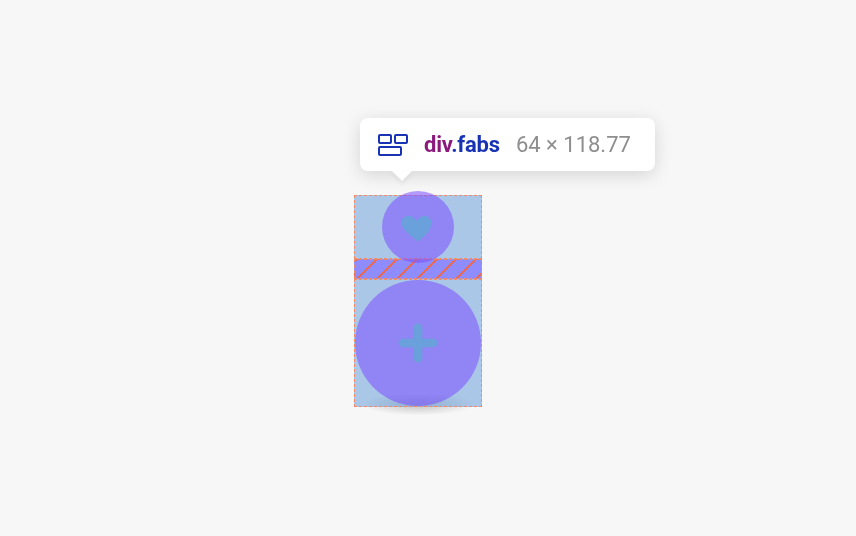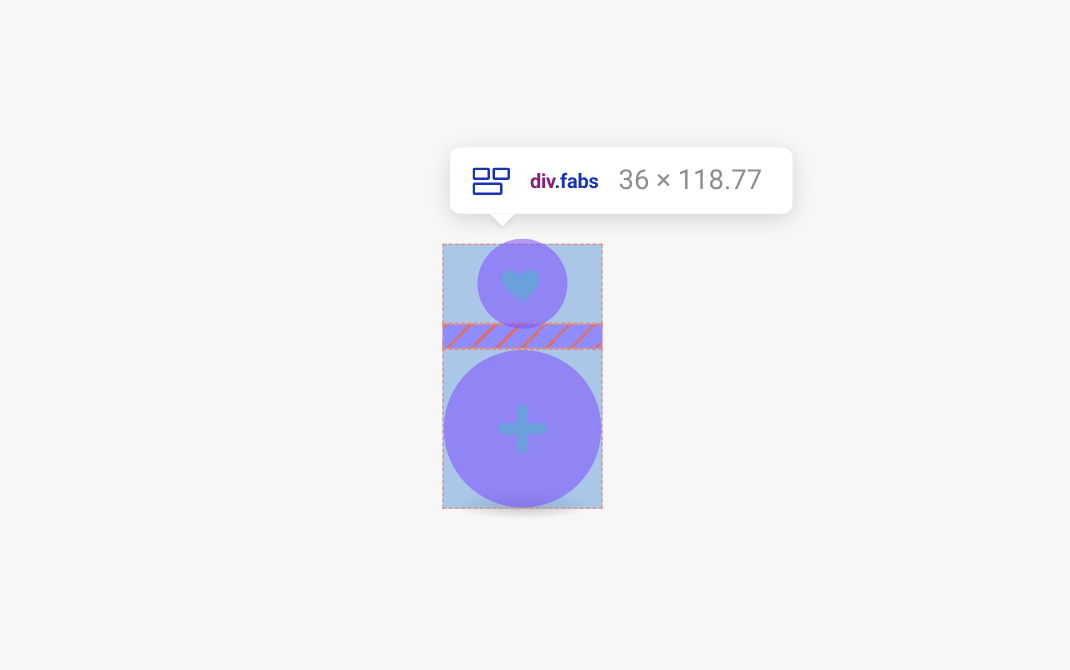--- a/index.html
+++ b/index.html
@@ -95,21 +95,21 @@
     bottom: -10px;
     width: 0;
     height: 0;
     border-left: 10px solid transparent;
     border-right: 10px solid transparent;
     border-top: 10px solid #ffffff;
     filter: drop-shadow(0 3px 2px rgba(0,0,0,0.06));
   }
 
   .tooltip .selector {
-    font-size: 16px;
+    font-size: 22px;
     font-weight: 700;
     letter-spacing: -0.2px;
   }
   .tooltip .selector .tag { color: #8a1a7c; }
   .tooltip .selector .cls { color: #1834b5; }
 
   .tooltip .dims {
     font-size: 22px;
     color: #8e8e8e;
     font-weight: 400;
@@ -152,14 +152,14 @@
 
 <div class="tooltip">
   <svg class="devicon" viewBox="0 0 30 22" fill="none" stroke="#1834b5" stroke-width="2">
     <rect x="1" y="1" width="12" height="8" rx="1"></rect>
     <rect x="17" y="1" width="12" height="8" rx="1"></rect>
     <rect x="1" y="13" width="22" height="8" rx="1"></rect>
   </svg>
   <span class="selector">
     <span class="tag">div</span><span class="cls">.fabs</span>
   </span>
-  <span class="dims">36 × 118.77</span>
+  <span class="dims">64 × 118.77</span>
 </div>
 
 </body></html>

